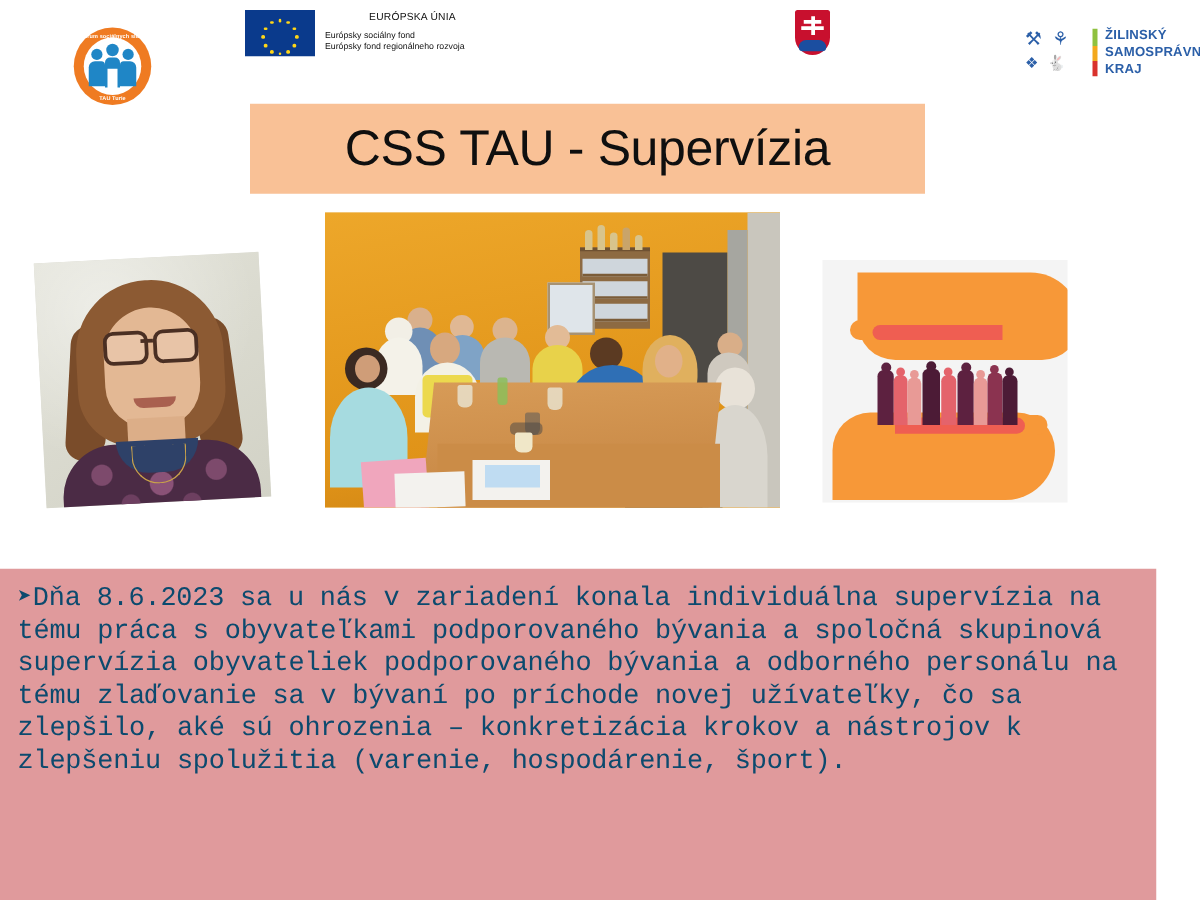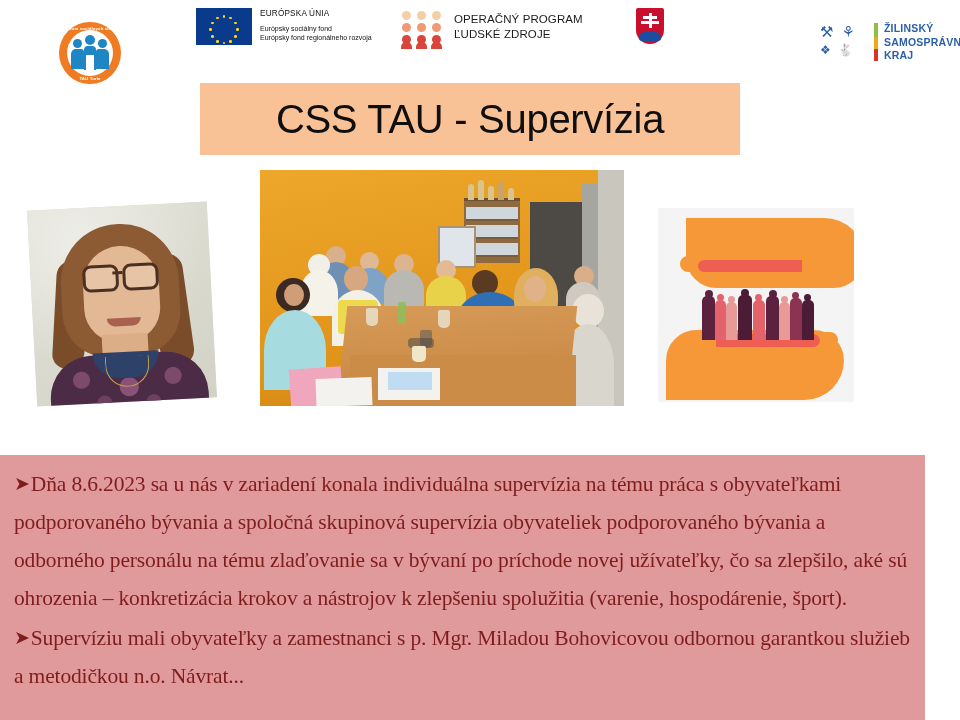--- a/index.html
+++ b/index.html
@@ -91,20 +91,21 @@
   .eu-text {
     position: absolute;
     left: 64px; top: 0px;
     width: 140px;
     color: #111;
   }
   .eu-title {
     font-size: 8.2px;
     letter-spacing: .2px;
     line-height: 11px;
+    text-align: center;
   }
   .eu-sub {
     font-size: 7px;
     line-height: 9.2px;
     margin-top: 5px;
   }
 
   
   .op-block {
     position: absolute;
@@ -523,24 +524,24 @@
   
   .text-panel {
     position: absolute;
     left: 0; top: 455px;
     width: 925px; height: 265px;
     background: #e09a9c;
     padding: 10px 12px 0 14px;
     box-sizing: border-box;
   }
   .para {
-    color: #7f1d1d;
-    font-family: Liberation Serif, serif;
+    color: #0c4a6e;
+    font-family: Liberation Mono, monospace;
     font-size: 21.5px;
-    line-height: 38px;
+    line-height: 26px;
     letter-spacing: -.15px;
     margin: 0;
     text-indent: -0px;
   }
   .para + .para { margin-top: 2px; }
   .bullet {
     font-size: 19px;
     margin-right: 1px;
     vertical-align: 1px;
   }
@@ -585,40 +586,20 @@
     </div>
     <div class="eu-text">
       <div class="eu-title">EURÓPSKA ÚNIA</div>
       <div class="eu-sub">
         <div>Európsky sociálny fond</div>
         <div>Európsky fond regionálneho rozvoja</div>
       </div>
     </div>
   </div>
 
-  <div class="op-block">
-    <div class="op-dots">
-      <div class="op-dot" style="left:0px;top:0px;background:#f3cfa8;"></div>
-      <div class="op-dot" style="left:15px;top:0px;background:#f3cfa8;"></div>
-      <div class="op-dot" style="left:30px;top:0px;background:#f3cfa8;"></div>
-      <div class="op-dot" style="left:0px;top:12px;background:#ef9a73;"></div>
-      <div class="op-dot" style="left:15px;top:12px;background:#ef9a73;"></div>
-      <div class="op-dot" style="left:30px;top:12px;background:#ef9a73;"></div>
-      <div class="op-dot" style="left:0px;top:24px;background:#d9453a;"></div>
-      <div class="op-dot" style="left:15px;top:24px;background:#d9453a;"></div>
-      <div class="op-dot" style="left:30px;top:24px;background:#d9453a;"></div>
-      <div class="op-body" style="left:-1px;top:31px;background:#d9453a;"></div>
-      <div class="op-body" style="left:14px;top:31px;background:#d9453a;"></div>
-      <div class="op-body" style="left:29px;top:31px;background:#d9453a;"></div>
-    </div>
-    <div class="op-text">
-      <div>OPERAČNÝ PROGRAM</div>
-      <div>ĽUDSKÉ ZDROJE</div>
-    </div>
-  </div>
 
   <div class="min-block">
     <div class="min-shield">
       <div class="min-hill"></div>
       <div class="min-cross-v"></div>
       <div class="min-cross-h1"></div>
       <div class="min-cross-h2"></div>
     </div>
   </div>
 
@@ -759,14 +740,13 @@
     <div class="cr-p" style="left:88px;width:12px;height:42px;background:#8b3350;"></div>
     <div class="cr-h" style="left:90px;top:6px;width:7px;height:7px;background:#8b3350;"></div>
 
     <div class="cr-p" style="left:100px;width:12px;height:40px;background:#4c1b36;"></div>
     <div class="cr-h" style="left:102px;top:8px;width:7px;height:7px;background:#4c1b36;"></div>
   </div>
 </div>
 
 <div class="text-panel">
   <p class="para"><span class="bullet">➤</span><span>Dňa 8.6.2023 sa u nás v zariadení konala individuálna supervízia na tému práca s obyvateľkami podporovaného bývania a spoločná skupinová supervízia obyvateliek podporovaného bývania a odborného personálu na tému zlaďovanie sa v bývaní po príchode novej užívateľky, čo sa zlepšilo, aké sú ohrozenia – konkretizácia krokov a nástrojov k zlepšeniu spolužitia (varenie, hospodárenie, šport).</span></p>
-  <p class="para"><span class="bullet">➤</span><span>Supervíziu mali obyvateľky a zamestnanci s p. Mgr. Miladou Bohovicovou odbornou garantkou služieb a metodičkou n.o. Návrat...</span></p>
 </div>
 
 </body></html>

